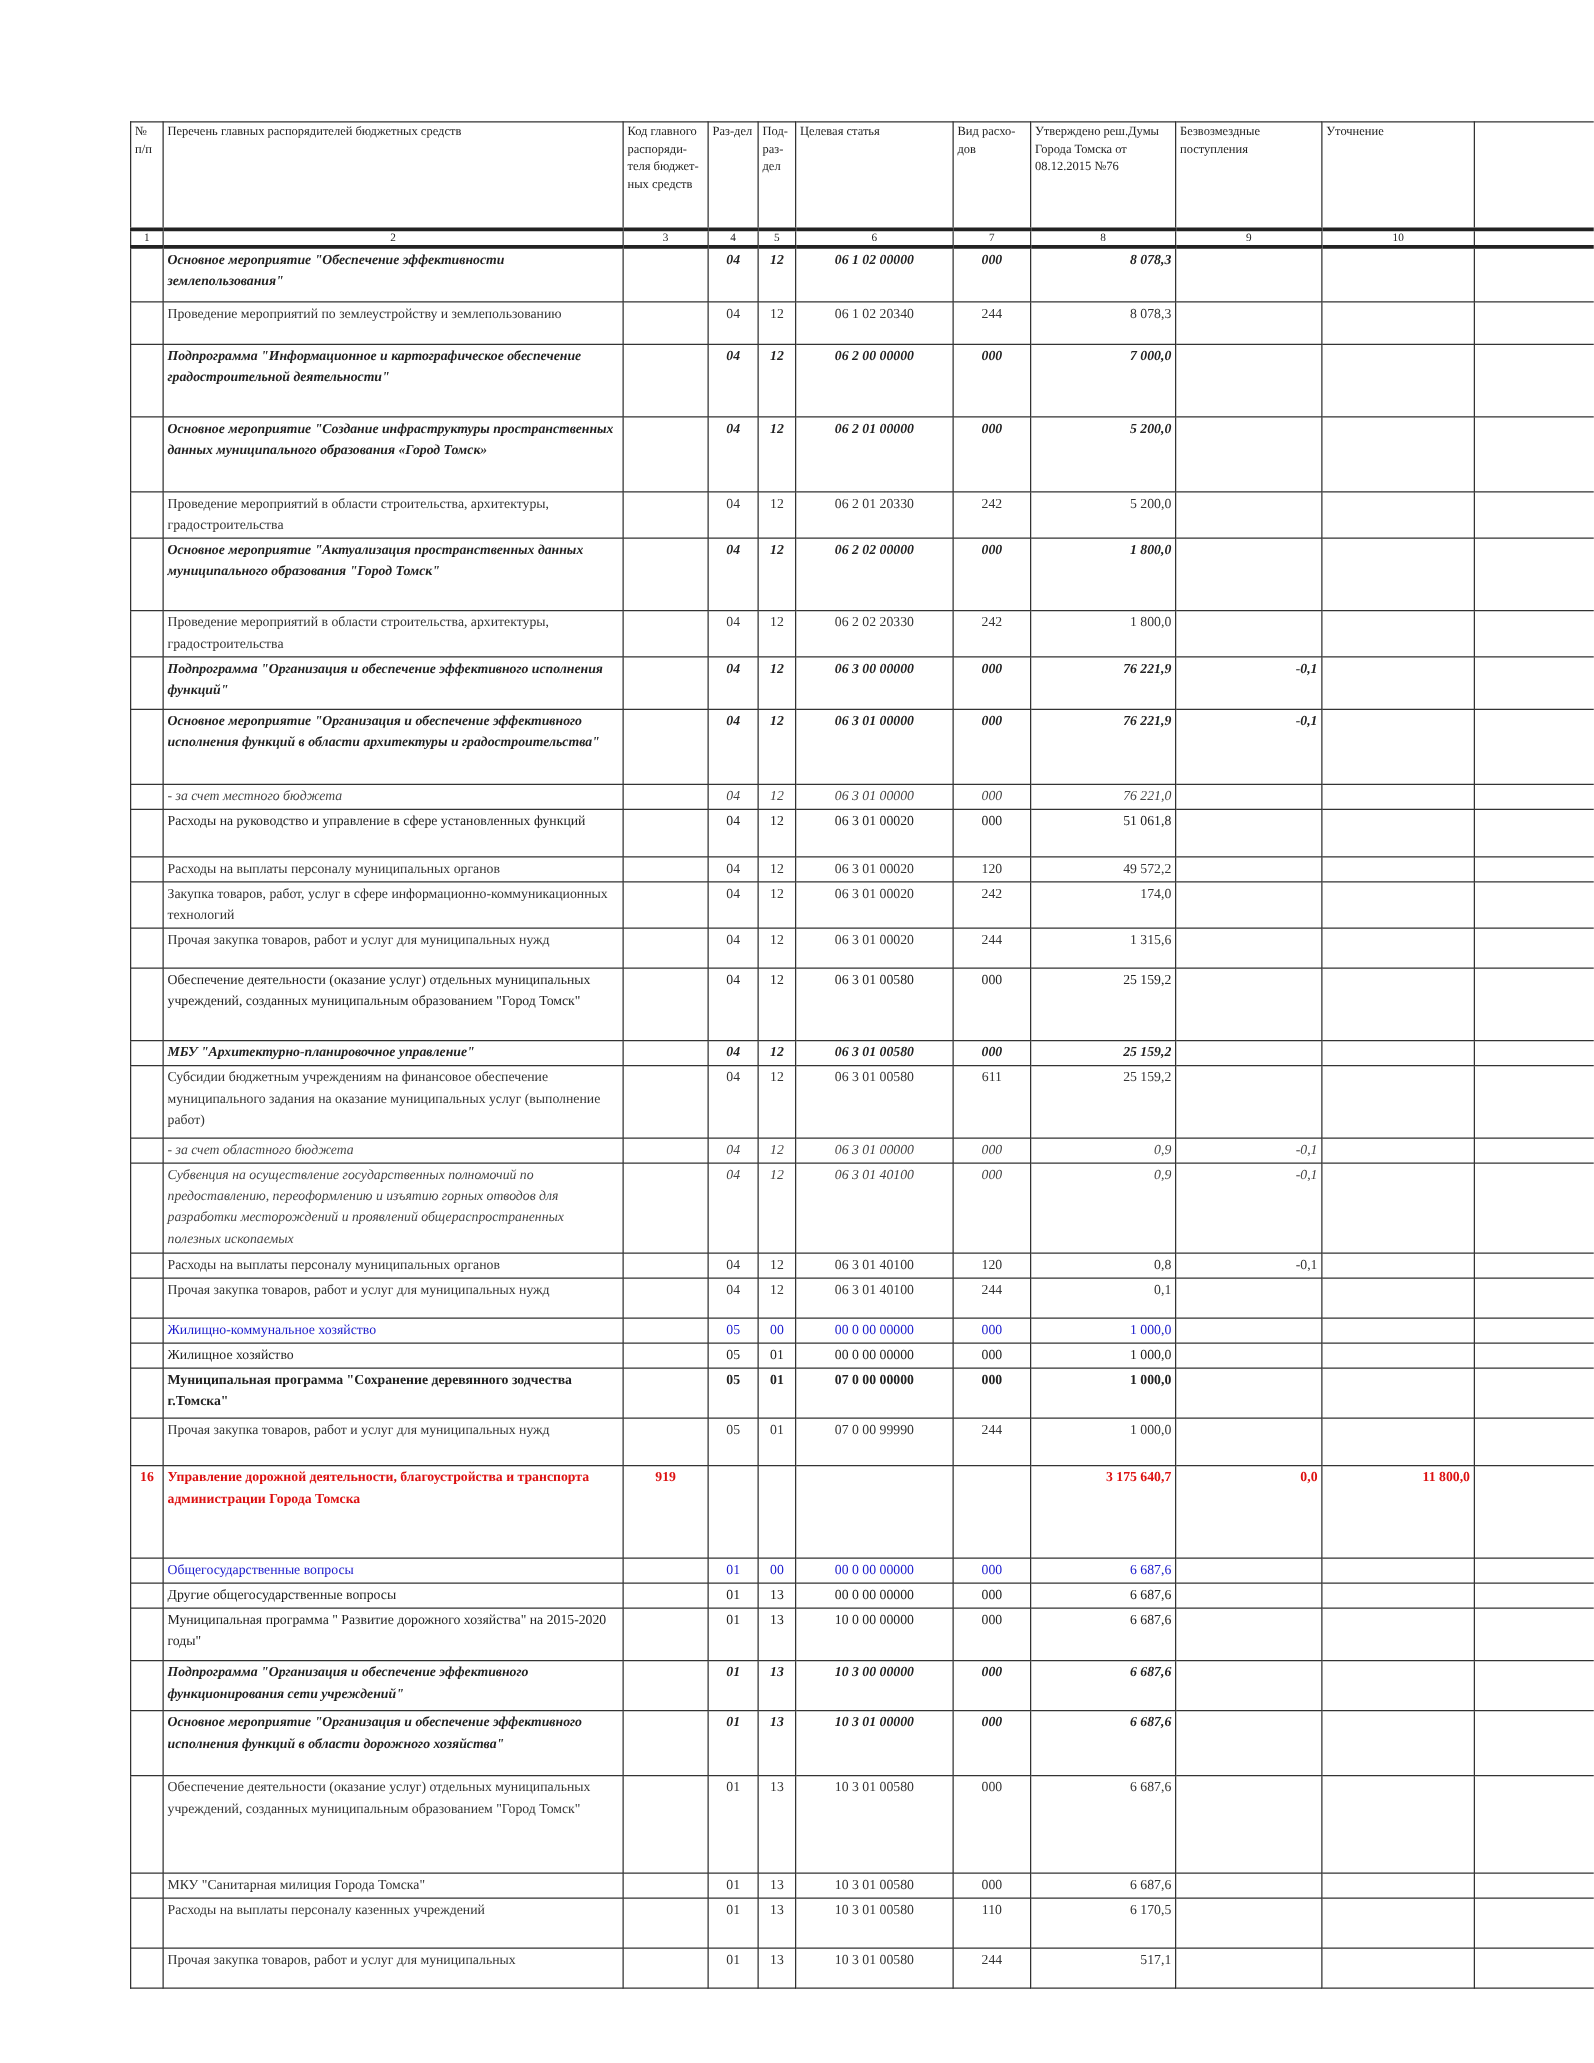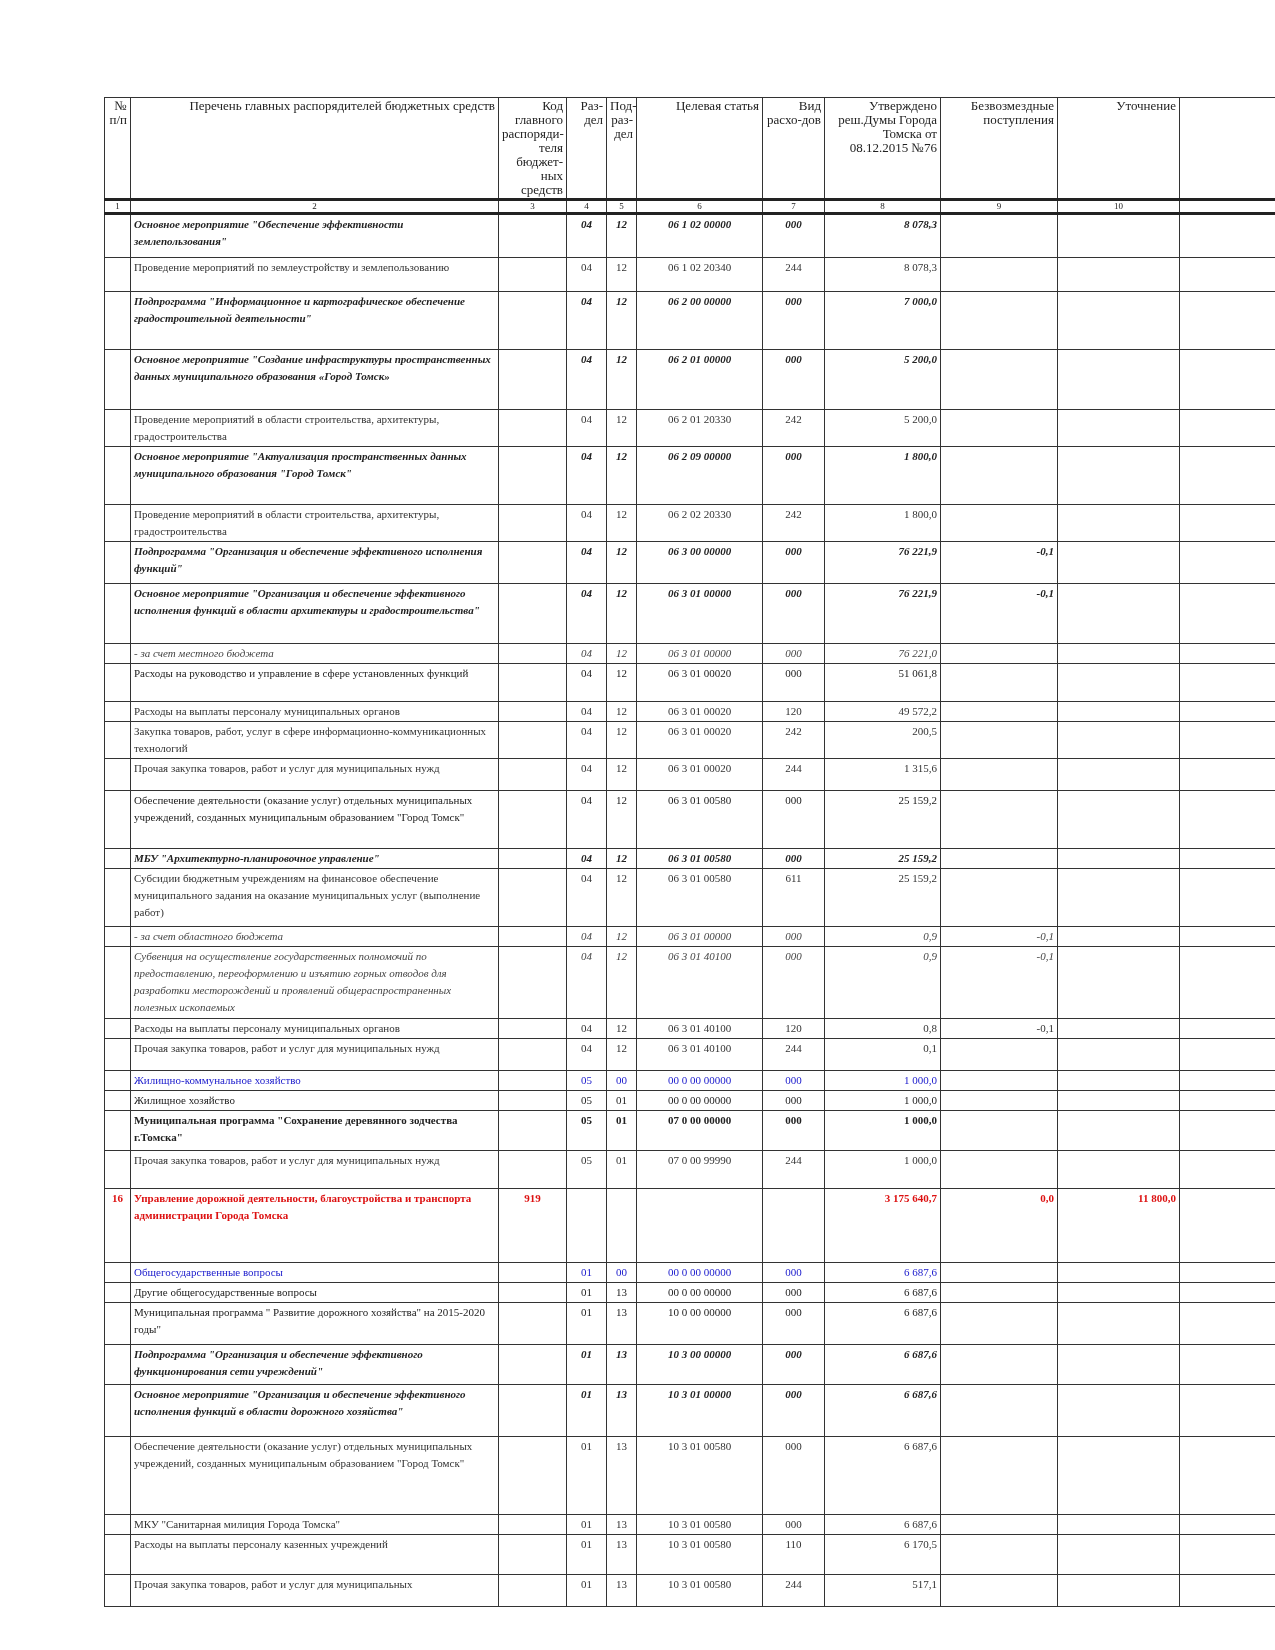--- a/index.html
+++ b/index.html
@@ -1,20 +1,20 @@
 <!DOCTYPE html>
 <html><head>
 <meta charset="utf-8">
 <style>
   html, body { margin: 0; padding: 0; background: #ffffff; }
   body { width: 1275px; height: 1650px; position: relative; overflow: hidden;
          font-family: "Liberation Serif", "DejaVu Serif", serif; color: #222; }
   #sheet { position: absolute; left: 104px; top: 97px; width: 1180px; border-collapse: collapse; table-layout: fixed; }
   #sheet td, #sheet th { border: 1px solid #333; padding: 1px 3px; vertical-align: top; overflow: hidden; }
-  #sheet th { font-weight: normal; font-size: 13px; text-align: right; line-height: 14px; height: 82px; }
+  #sheet th { font-weight: normal; font-size: 10px; text-align: left; line-height: 14px; height: 82px; }
   #sheet tr.colnums td { font-size: 9px; text-align: center; height: 11px; padding: 0 2px; border-top: 3px solid #222; border-bottom: 3px solid #222; line-height: 11px; }
   #sheet td { font-size: 11px; line-height: 17px; }
   td.c-num { text-align: center; font-weight: bold; }
   td.c-code { text-align: center; }
   td.c-amt { text-align: right; }
   td.name { padding-left: 4px; }
   
   tr.r-plain td { font-size: 11px; color: #333; }
   tr.r-plain td.name { padding-left: 14px; text-indent: 0; }
   tr.r-italic td { font-style: italic; font-weight: bold; font-size: 10.5px; color: #222; }
@@ -146,21 +146,21 @@
         <td class="c-amt"></td>
         <td class="c-amt"></td>
         <td class="c-amt"></td>
       </tr>
       <tr class="r-italic" style="height: 58px;">
         <td class="c-num"></td>
         <td class="name">Основное мероприятие "Актуализация пространственных данных муниципального образования "Город Томск"</td>
         <td class="c-code gl"></td>
         <td class="c-code">04</td>
         <td class="c-code">12</td>
-        <td class="c-code">06 2 09 00000</td>
+        <td class="c-code">06 2 02 00000</td>
         <td class="c-code">000</td>
         <td class="c-amt">1 800,0</td>
         <td class="c-amt"></td>
         <td class="c-amt"></td>
         <td class="c-amt"></td>
       </tr>
       <tr class="r-plain" style="height: 34px;">
         <td class="c-num"></td>
         <td class="name">Проведение мероприятий в области строительства, архитектуры, градостроительства</td>
         <td class="c-code gl"></td>
@@ -239,21 +239,21 @@
         <td class="c-amt"></td>
       </tr>
       <tr class="r-plain" style="height: 32px;">
         <td class="c-num"></td>
         <td class="name">Закупка товаров, работ, услуг в сфере информационно-коммуникационных технологий</td>
         <td class="c-code gl"></td>
         <td class="c-code">04</td>
         <td class="c-code">12</td>
         <td class="c-code">06 3 01 00020</td>
         <td class="c-code">242</td>
-        <td class="c-amt">200,5</td>
+        <td class="c-amt">174,0</td>
         <td class="c-amt"></td>
         <td class="c-amt"></td>
         <td class="c-amt"></td>
       </tr>
       <tr class="r-plain" style="height: 32px;">
         <td class="c-num"></td>
         <td class="name">Прочая закупка товаров, работ и услуг для муниципальных нужд</td>
         <td class="c-code gl"></td>
         <td class="c-code">04</td>
         <td class="c-code">12</td>

